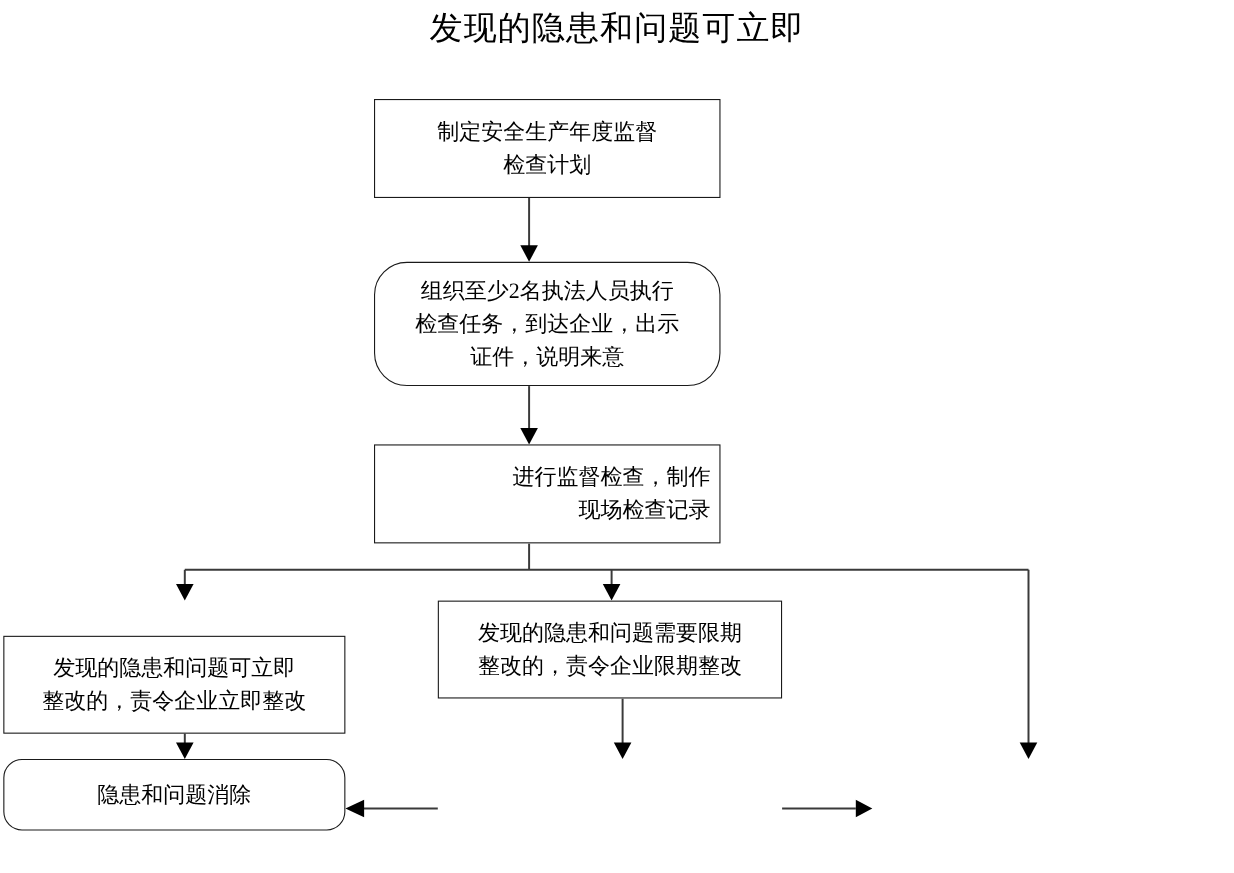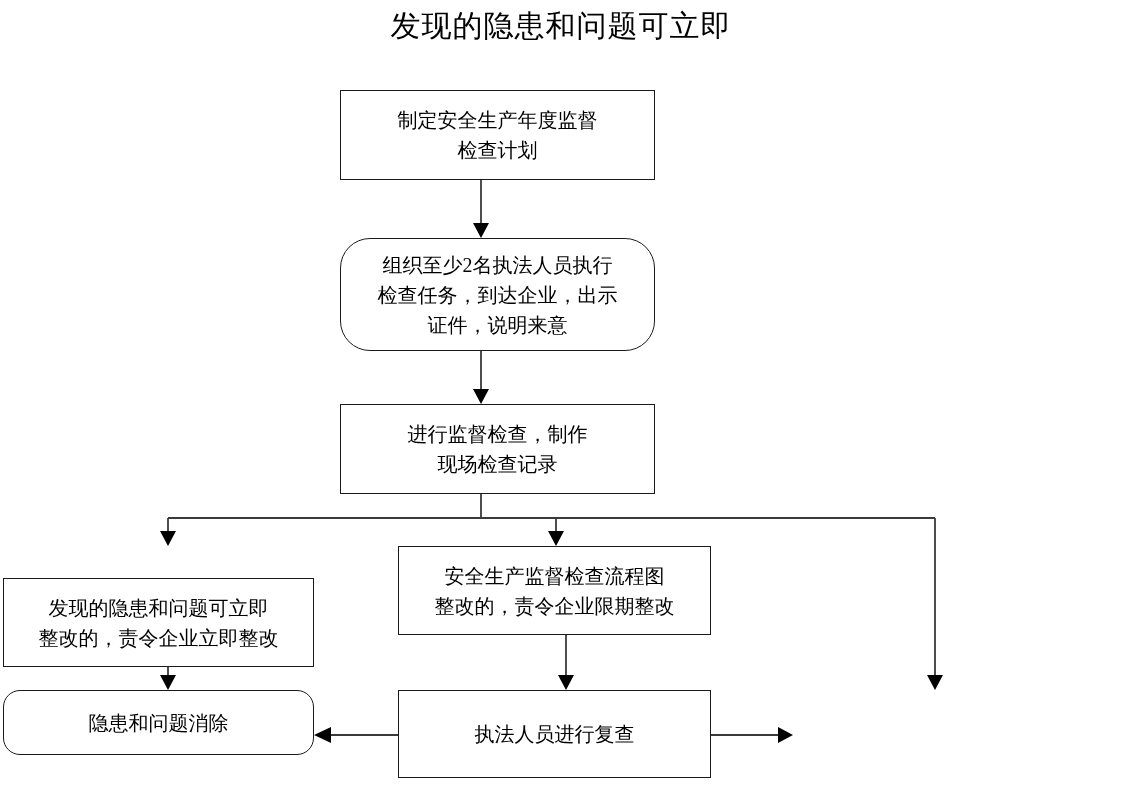--- a/index.html
+++ b/index.html
@@ -132,37 +132,34 @@
     <span class="node-text">制定安全生产年度监督
 检查计划</span>
   </div>
 
   <div class="node" id="node-n2" style="left:340px; top:238px; width:315px; height:113px;border-radius:30px;">
     <span class="node-text">组织至少2名执法人员执行
 检查任务，到达企业，出示
 证件，说明来意</span>
   </div>
 
-  <div class="node" id="node-n3" style="left:340px; top:404px; width:315px; height:90px;">
+  <div class="node" id="node-n3" style="left:340px; top:404px; width:315px; height:90px;text-align:right;">
     <span class="node-text">进行监督检查，制作
 现场检查记录</span>
   </div>
 
   <div class="node" id="node-n4" style="left:3px; top:546px; width:311px; height:89px;margin-top:32px;">
     <span class="node-text">发现的隐患和问题可立即
 整改的，责令企业立即整改</span>
   </div>
 
   <div class="node" id="node-n5" style="left:398px; top:546px; width:313px; height:89px;">
-    <span class="node-text">安全生产监督检查流程图
+    <span class="node-text">发现的隐患和问题需要限期
 整改的，责令企业限期整改</span>
   </div>
 
   <div class="node" id="node-n6" style="left:3px; top:690px; width:311px; height:65px;border-radius:17px;">
     <span class="node-text">隐患和问题消除</span>
   </div>
 
-  <div class="node" id="node-n7" style="left:398px; top:690px; width:313px; height:88px;">
-    <span class="node-text">执法人员进行复查</span>
-  </div>
 
 
 </div>
 
 </body></html>

